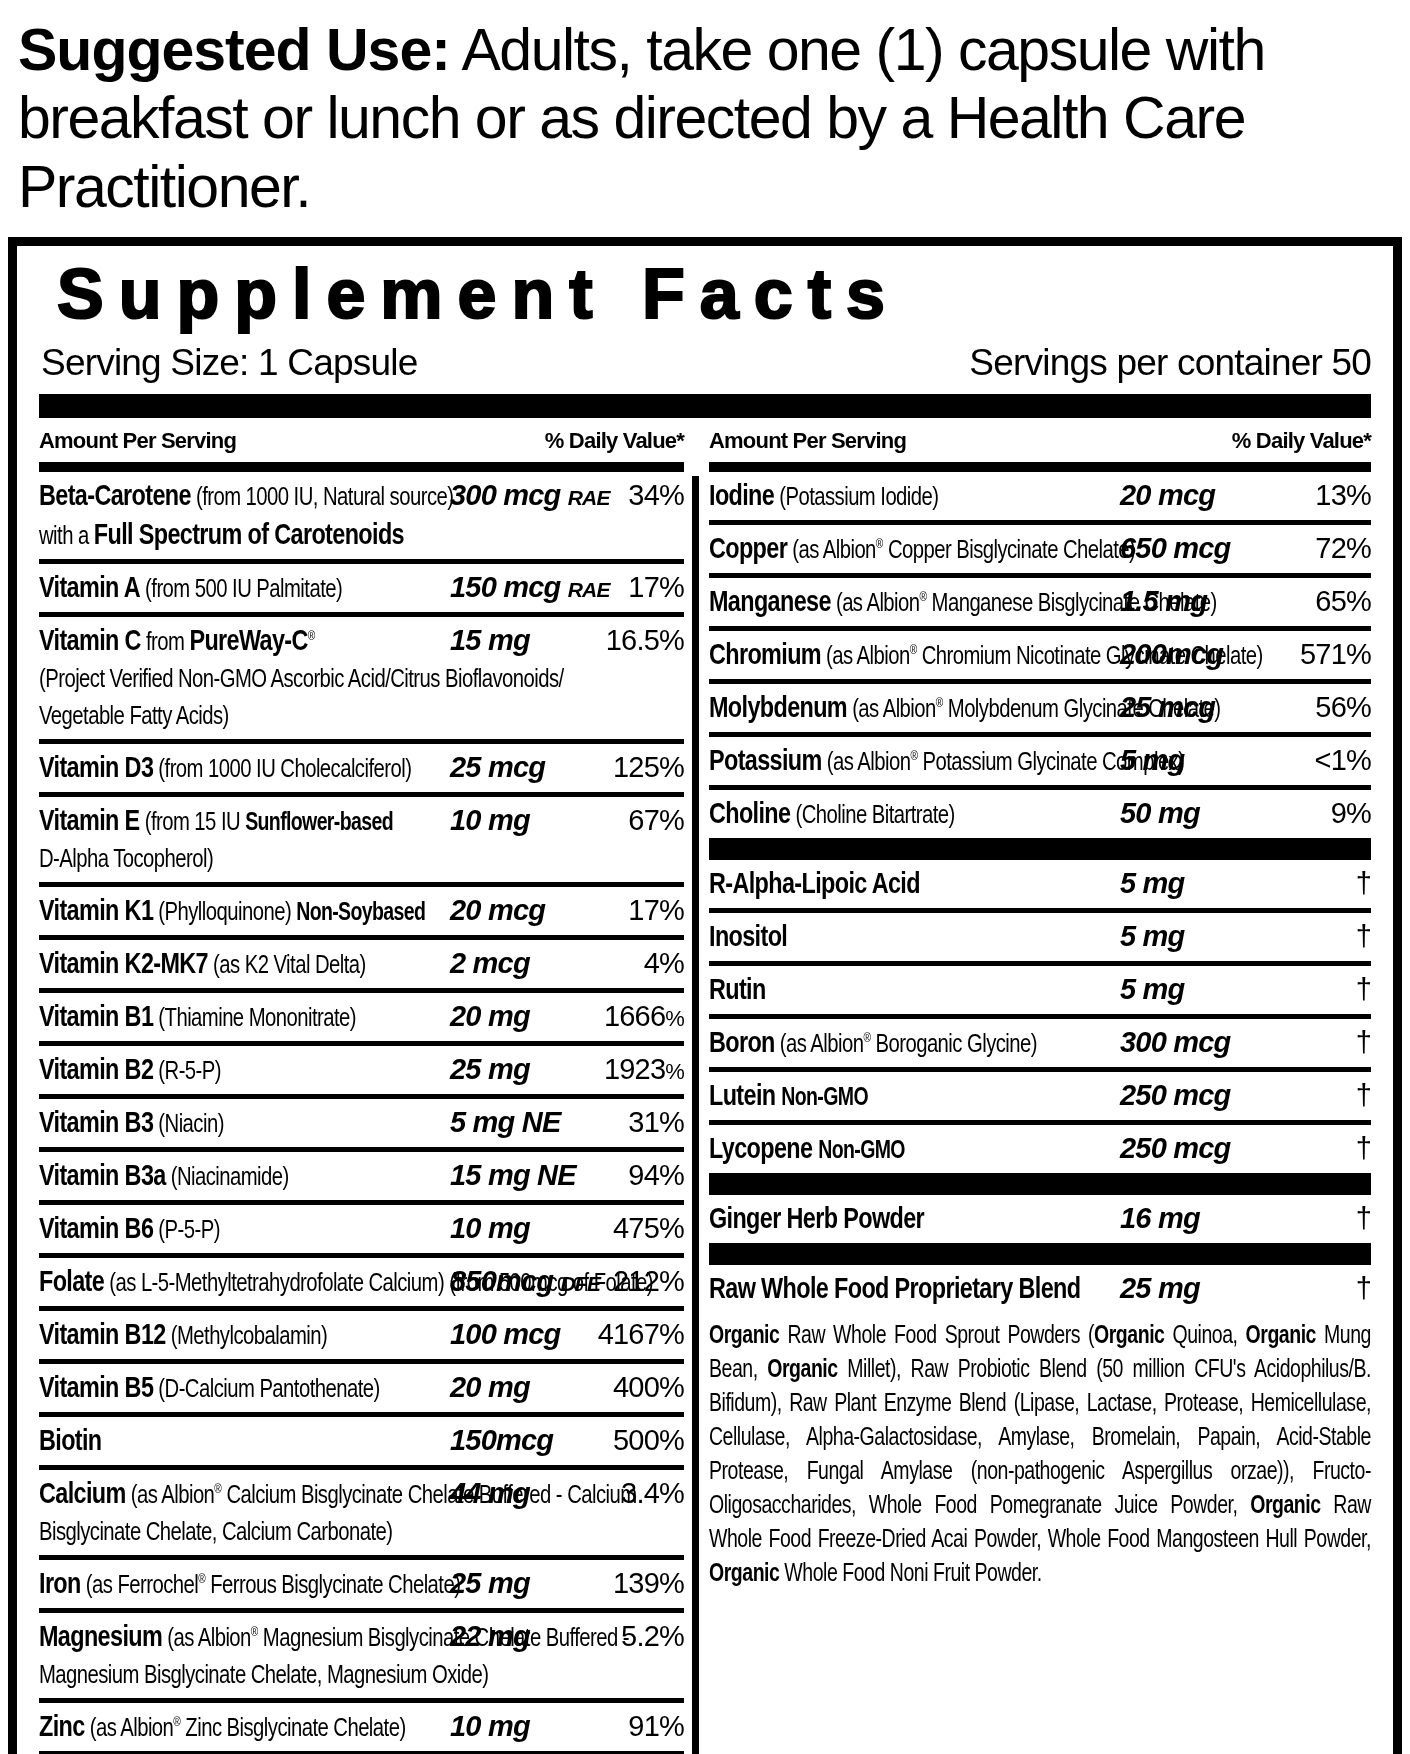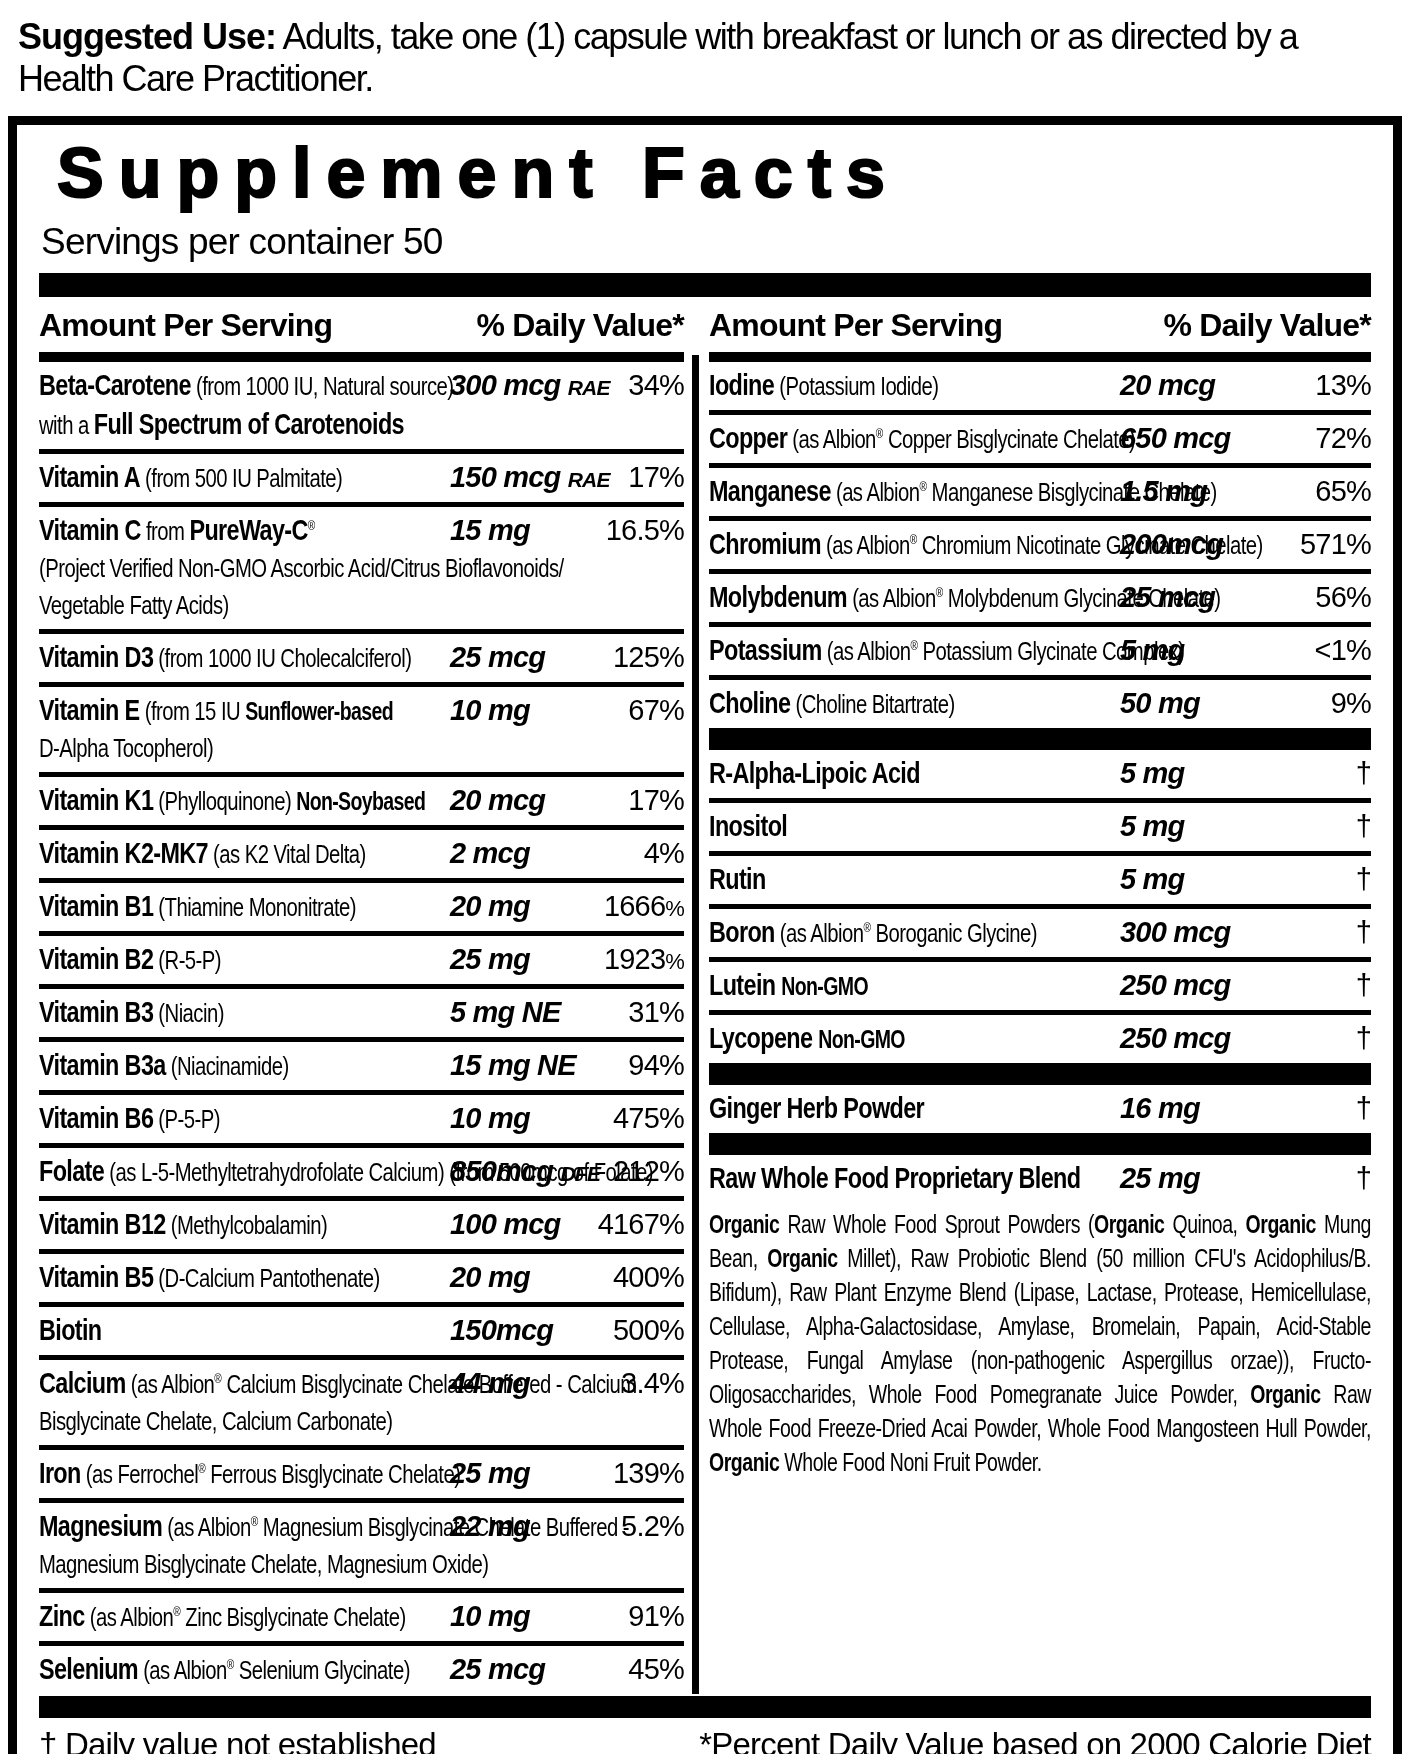--- a/index.html
+++ b/index.html
@@ -9,21 +9,21 @@
     background:#ffffff; color:#000;
     font-family:"Liberation Sans", sans-serif;
     overflow:hidden;
   }
   b { font-weight:700; }
   sup { font-size:0.5em; vertical-align:super; line-height:0; }
 
   
   .suggested {
     padding:16px 14px 0 18px;
-    font-size:36px; line-height:1.16; letter-spacing:-1.5px;
+    font-size:59px; line-height:1.16; letter-spacing:-1.5px;
   }
   .suggested b { letter-spacing:-1px; }
 
   
   .panel {
     margin:16px 8px 0 8px;
     border:9px solid #000;
     padding:2px 22px 0 22px;
     background:#fff;
   }
@@ -42,21 +42,21 @@
   .full-bar { height:24px; background:#000; }
 
   
   .cols { display:flex; align-items:stretch; margin-top:2px; }
   .col-left  { width:645px; flex:none; }
   .col-right { width:662px; flex:none; }
   .vdivider  { width:7px; flex:none; background:#000; margin:56px 10px 0 8px; }
 
   .col-head {
     display:flex; justify-content:space-between;
-    font-size:32px; font-weight:700; letter-spacing:-0.8px;
+    font-size:22px; font-weight:700; letter-spacing:-0.8px;
     padding:8px 0 8px 0;
     text-align:center;
   }
   .head-bar { height:10px; background:#000; }
 
   .row {
     position:relative;
     border-bottom:5px solid #000;
     padding:4px 0 5px 0;
     min-height:46px;
@@ -103,20 +103,21 @@
 </style>
 </head>
 <body>
 
 <div class="suggested"><b>Suggested Use:</b> Adults, take one (1) capsule with breakfast or lunch or as directed by a Health Care Practitioner.</div>
 
 <div class="panel">
   <div class="sf-title">Supplement Facts</div>
 
   <div class="serving-row">
+    <span>Serving Size: 1 Capsule</span>
     <span>Servings per container 50</span>
   </div>
 
   <div class="full-bar"></div>
 
   <div class="cols">
     <div class="col-left">
       <div class="col-head">
         <span>Amount Per Serving</span>
         <span>% Daily Value*</span>

